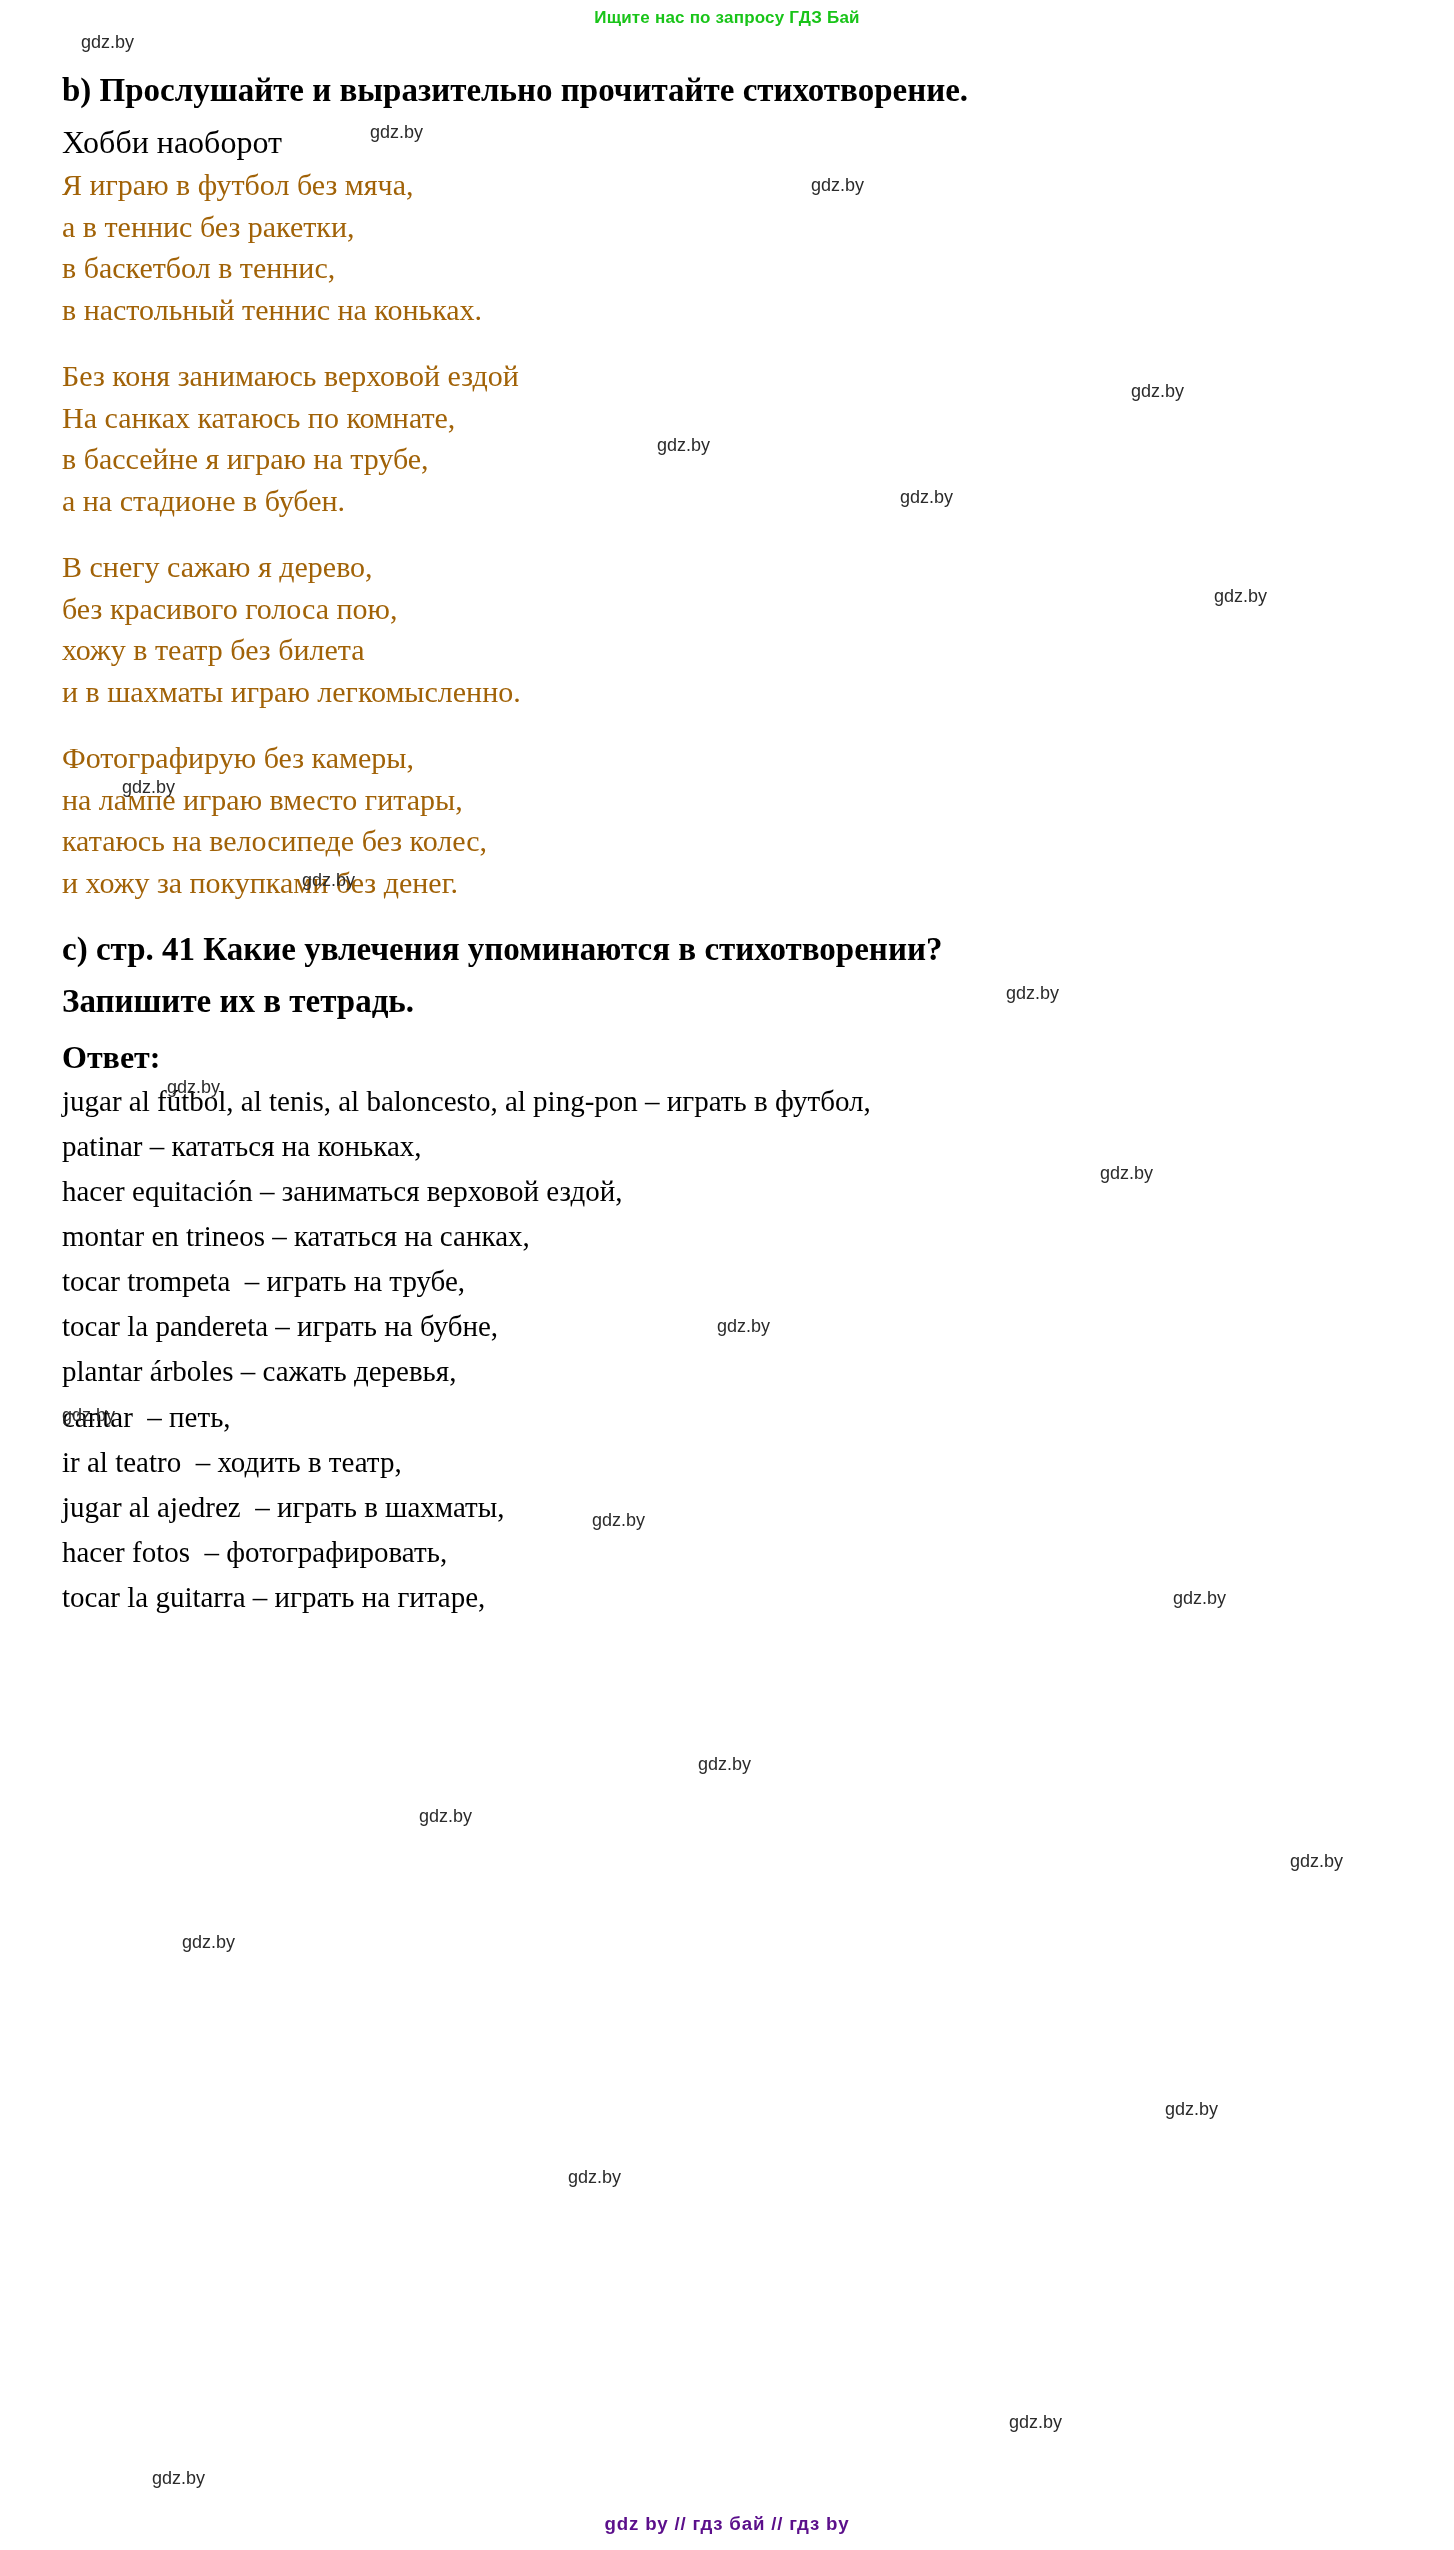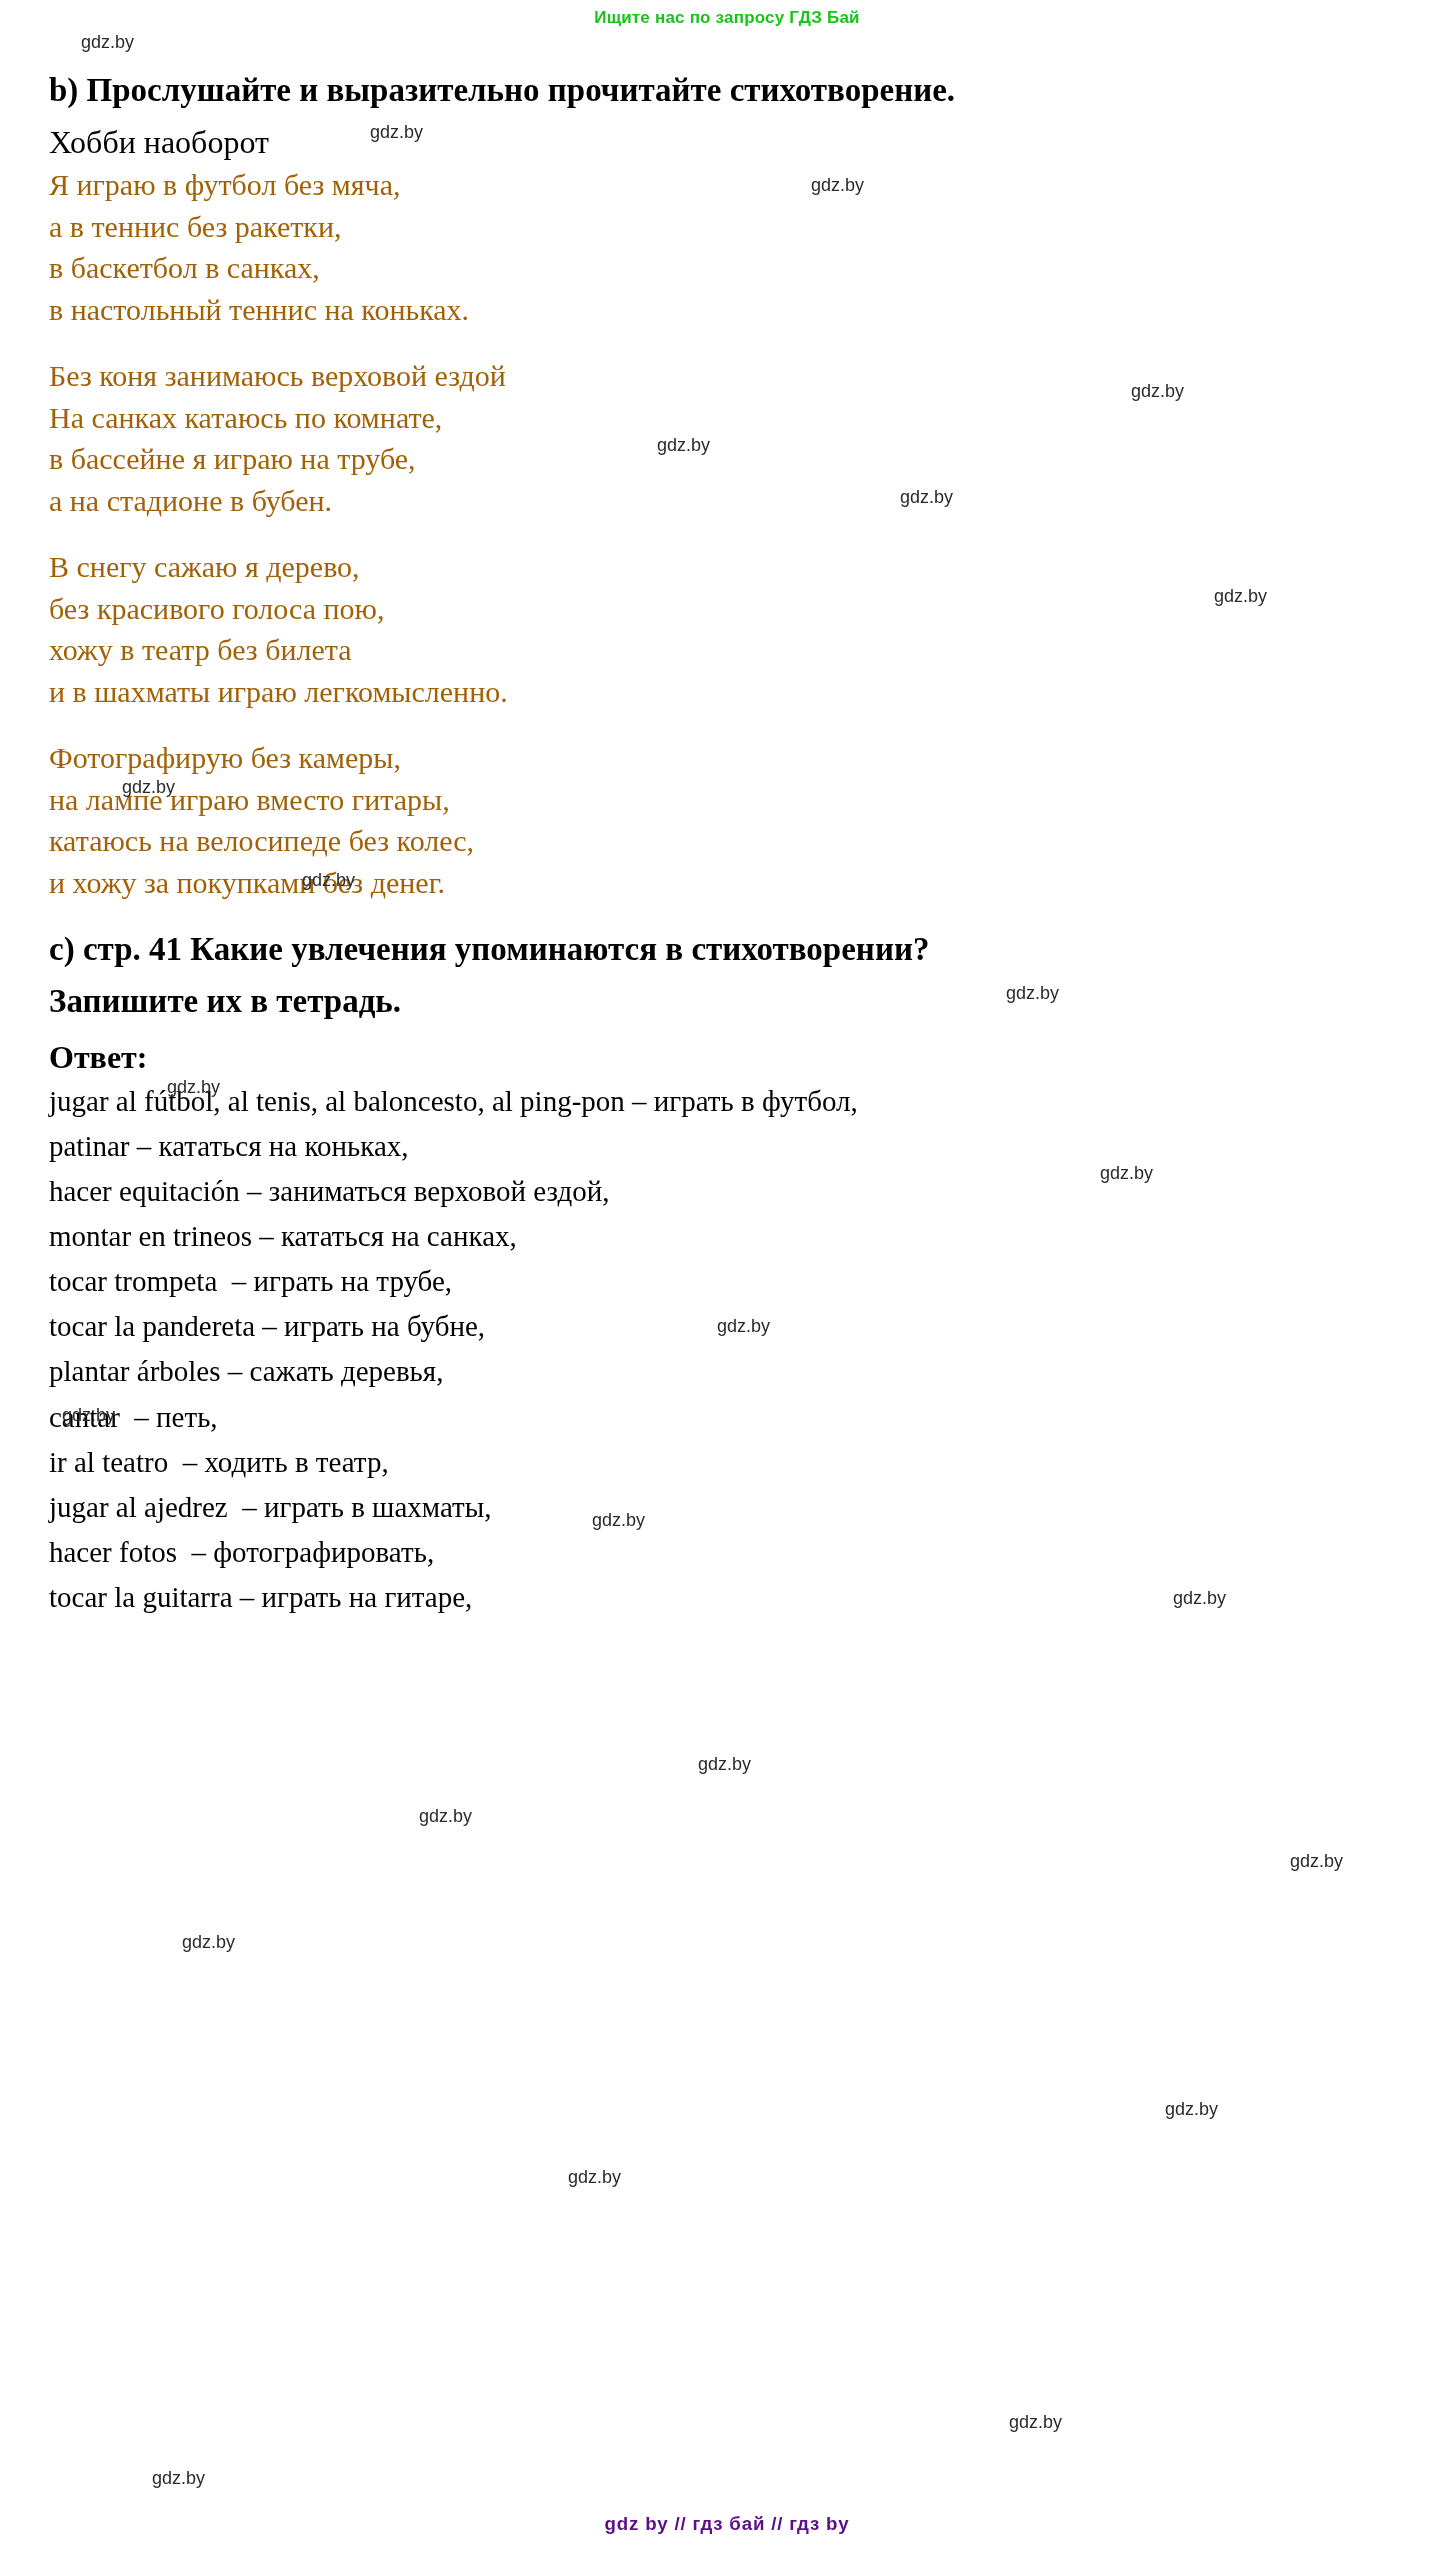--- a/index.html
+++ b/index.html
@@ -33,21 +33,21 @@
     font-size: 17px;
     font-weight: 700;
     color: #19c419;
     letter-spacing: 0.2px;
     white-space: nowrap;
   }
 
   
   .content {
     position: absolute;
-    left: 49px;
+    left: 62px;
     top: 71px;
     width: 1363px;
   }
 
   .task-heading {
     font-family: "Liberation Serif", "DejaVu Serif", serif;
     font-weight: 700;
     font-size: 33px;
     color: #000;
     line-height: 1.18;
@@ -138,21 +138,21 @@
 
   <div class="content">
 
     <div class="task-heading">b) Прослушайте и выразительно прочитайте стихотворение.</div>
 
     <div class="poem-title">Хобби наоборот</div>
 
     <div class="poem-stanza">
       <p class="poem-line">Я играю в футбол без мяча,</p>
       <p class="poem-line">а в теннис без ракетки,</p>
-      <p class="poem-line">в баскетбол в санках,</p>
+      <p class="poem-line">в баскетбол в теннис,</p>
       <p class="poem-line">в настольный теннис на коньках.</p>
     </div>
 
     <div class="poem-stanza">
       <p class="poem-line">Без коня занимаюсь верховой ездой</p>
       <p class="poem-line">На санках катаюсь по комнате,</p>
       <p class="poem-line">в бассейне я играю на трубе,</p>
       <p class="poem-line">а на стадионе в бубен.</p>
     </div>
 

